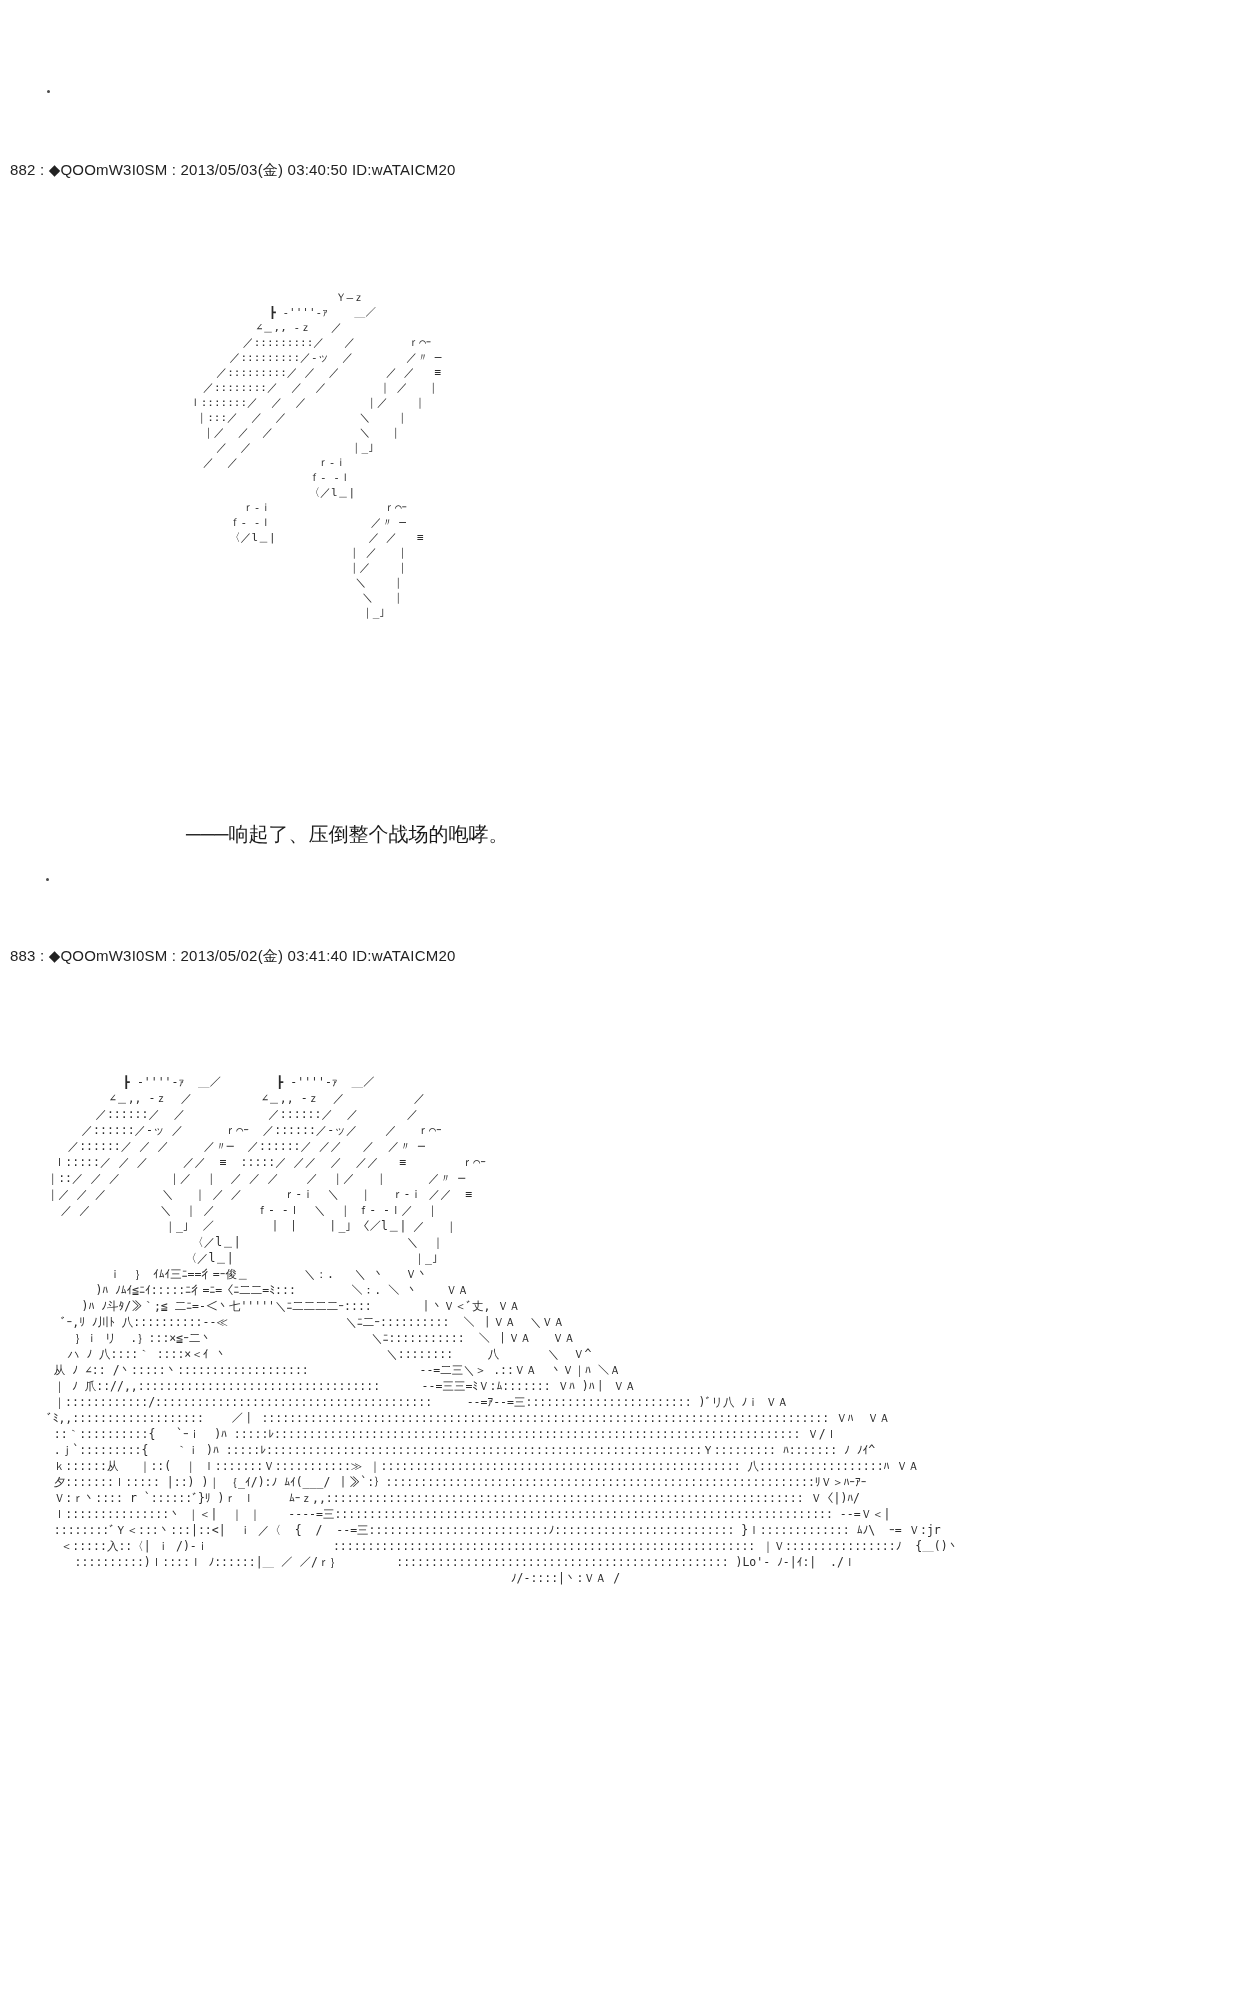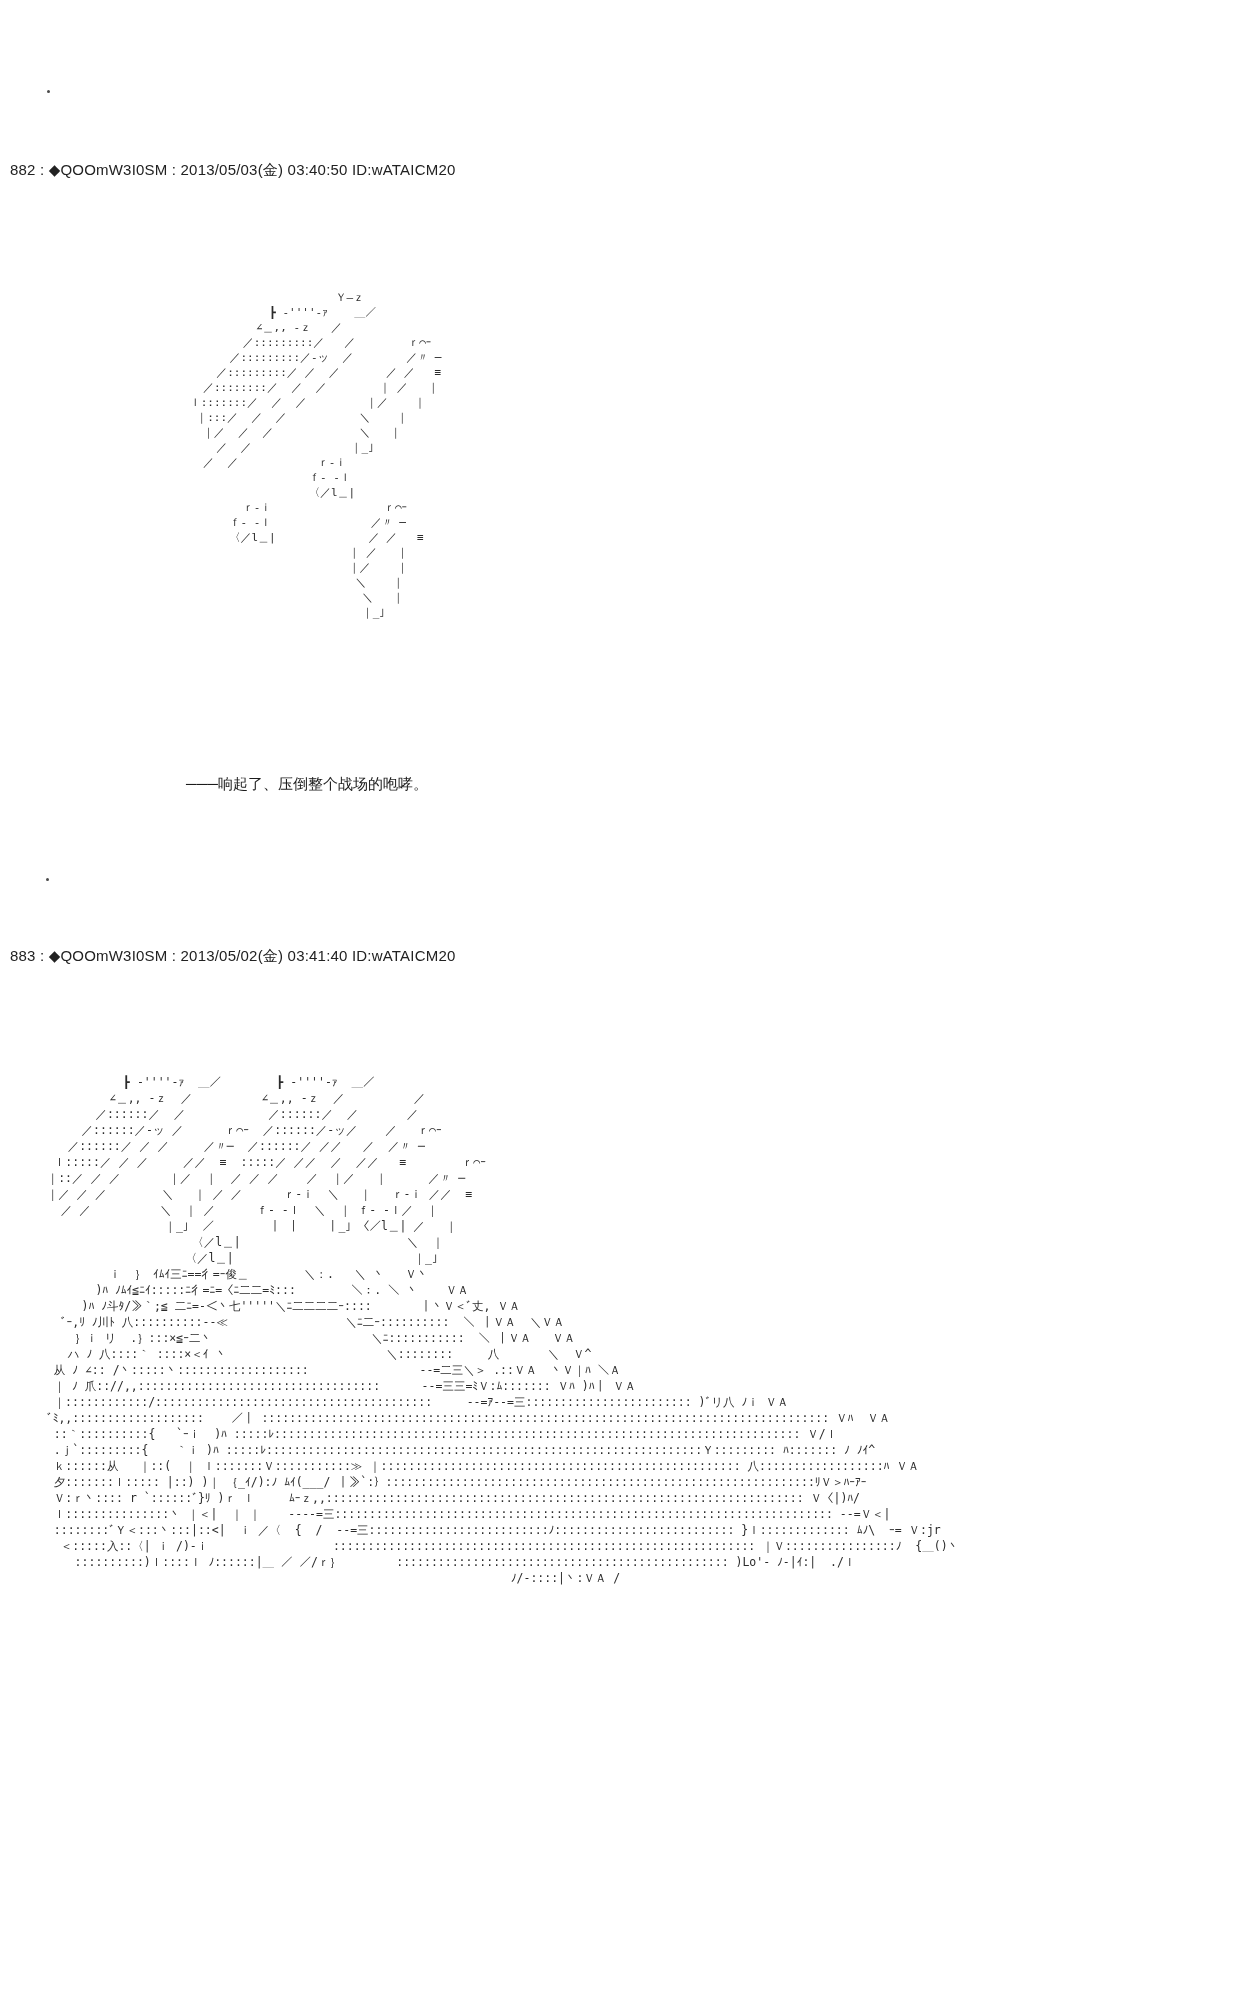--- a/index.html
+++ b/index.html
@@ -42,22 +42,22 @@
   #post-882-art {
     position: absolute;
     left: 150px;
     top: 279px;
     font-size: 11px;
     line-height: 15px;
   }
   #post-882-caption {
     position: absolute;
     left: 186px;
-    top: 775px;
-    font-size: 15px;
+    top: 821px;
+    font-size: 20px;
     color: #1b1b1b;
     white-space: nowrap;
   }
 
   #post-883-header { position: absolute; left: 10px; top: 947px; }
   #post-883-art {
     position: absolute;
     left: 40px;
     top: 1062px;
     font-size: 11.5px;

